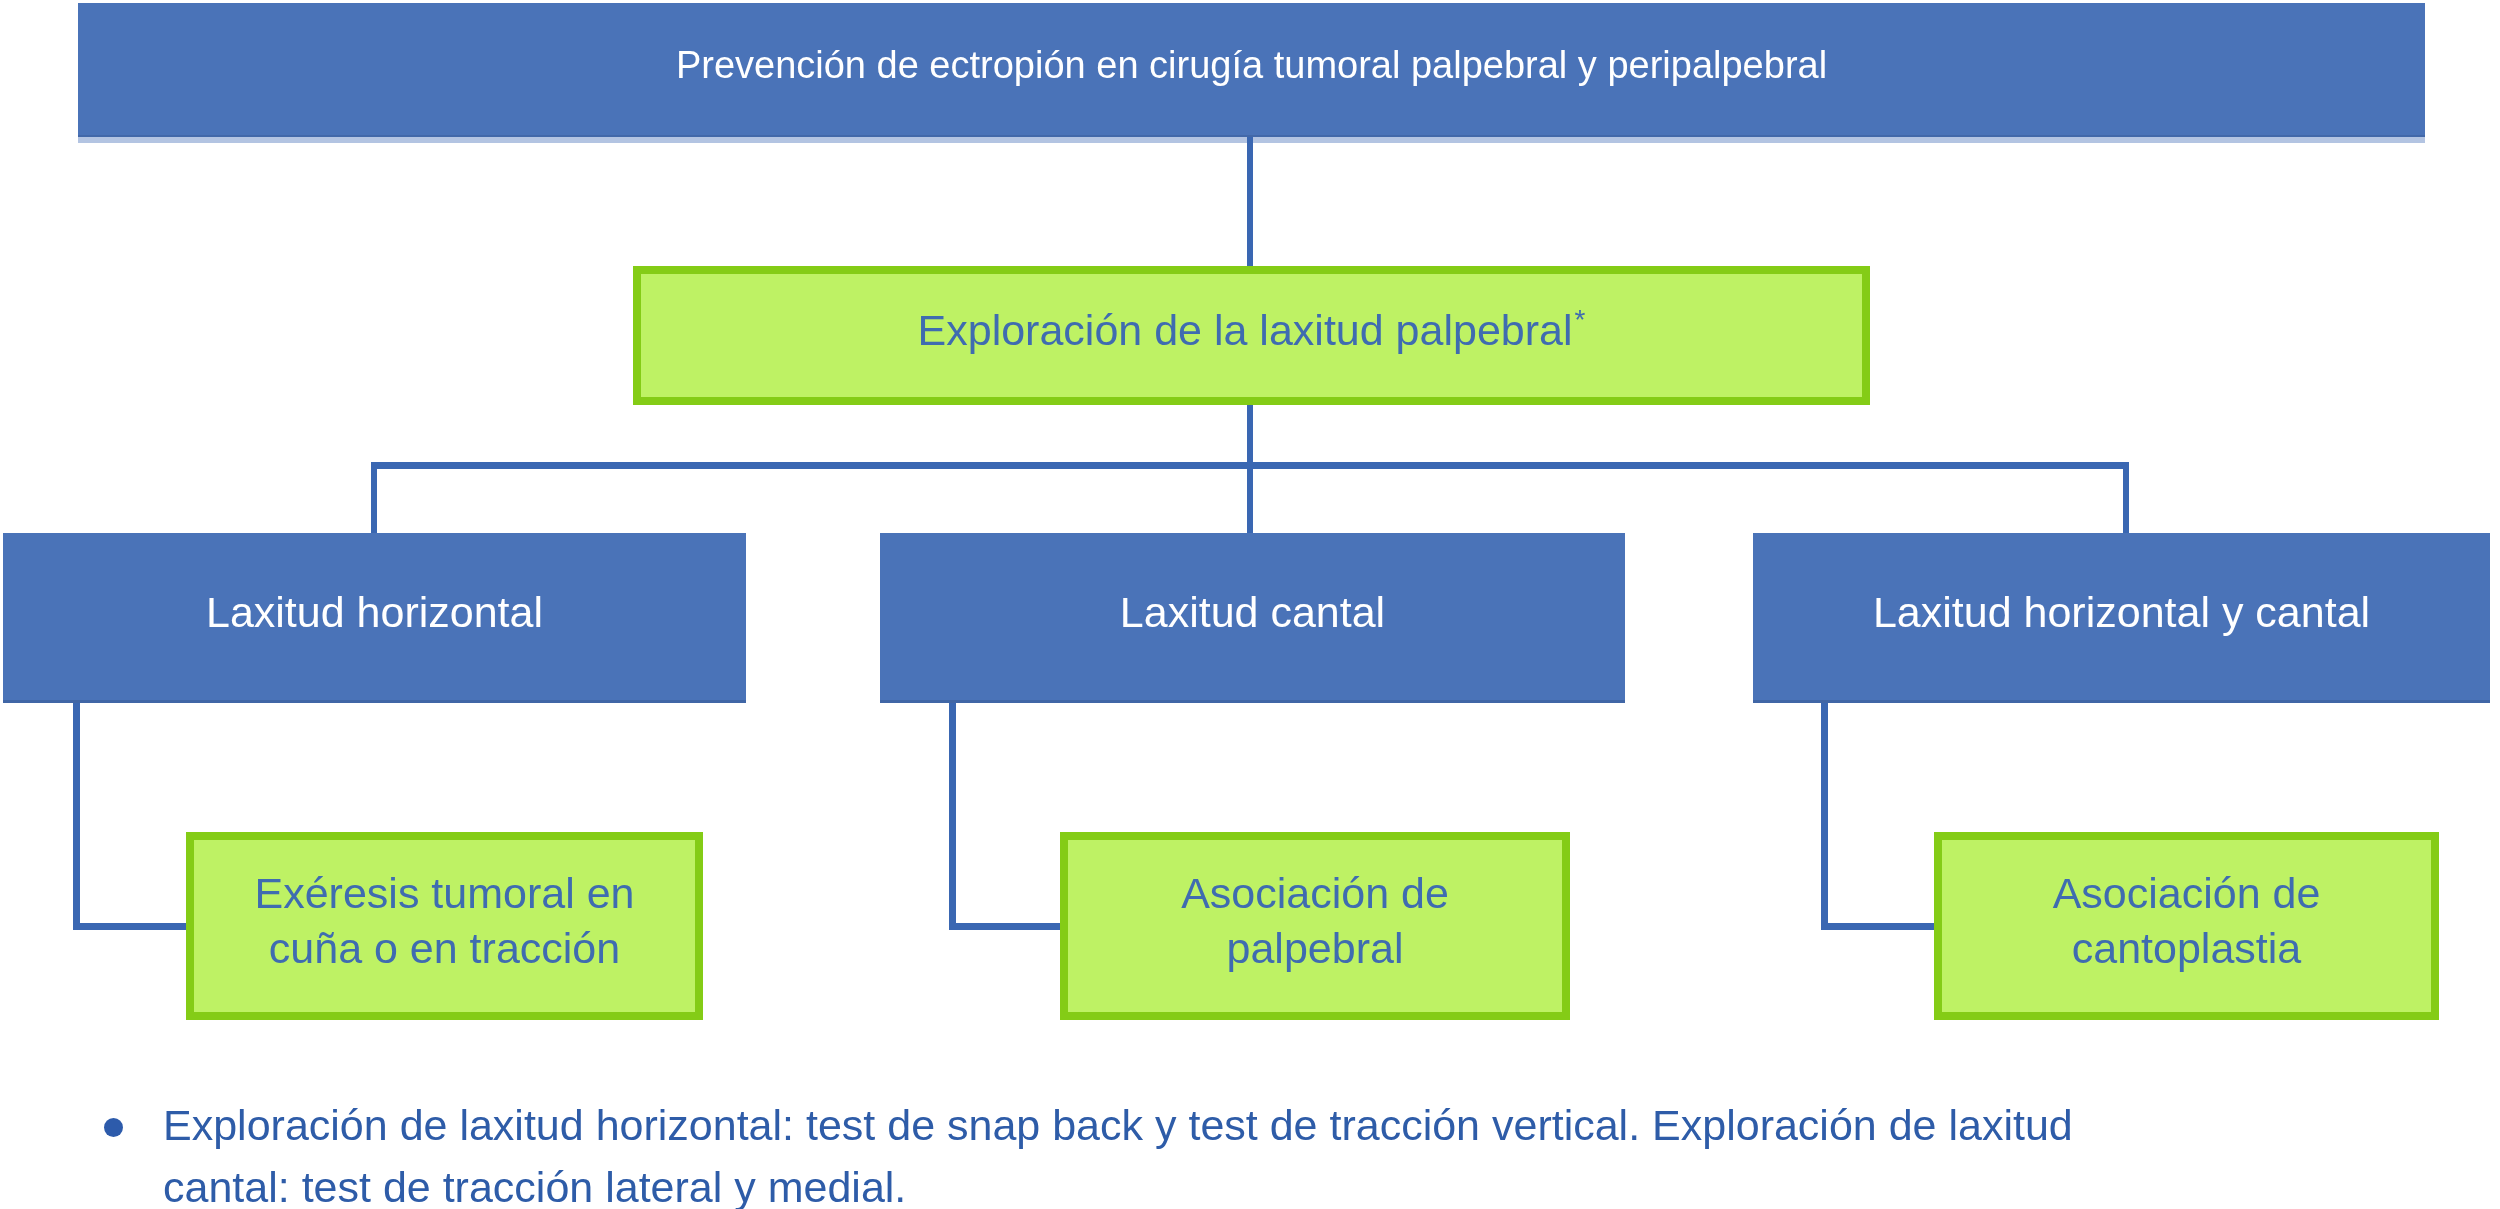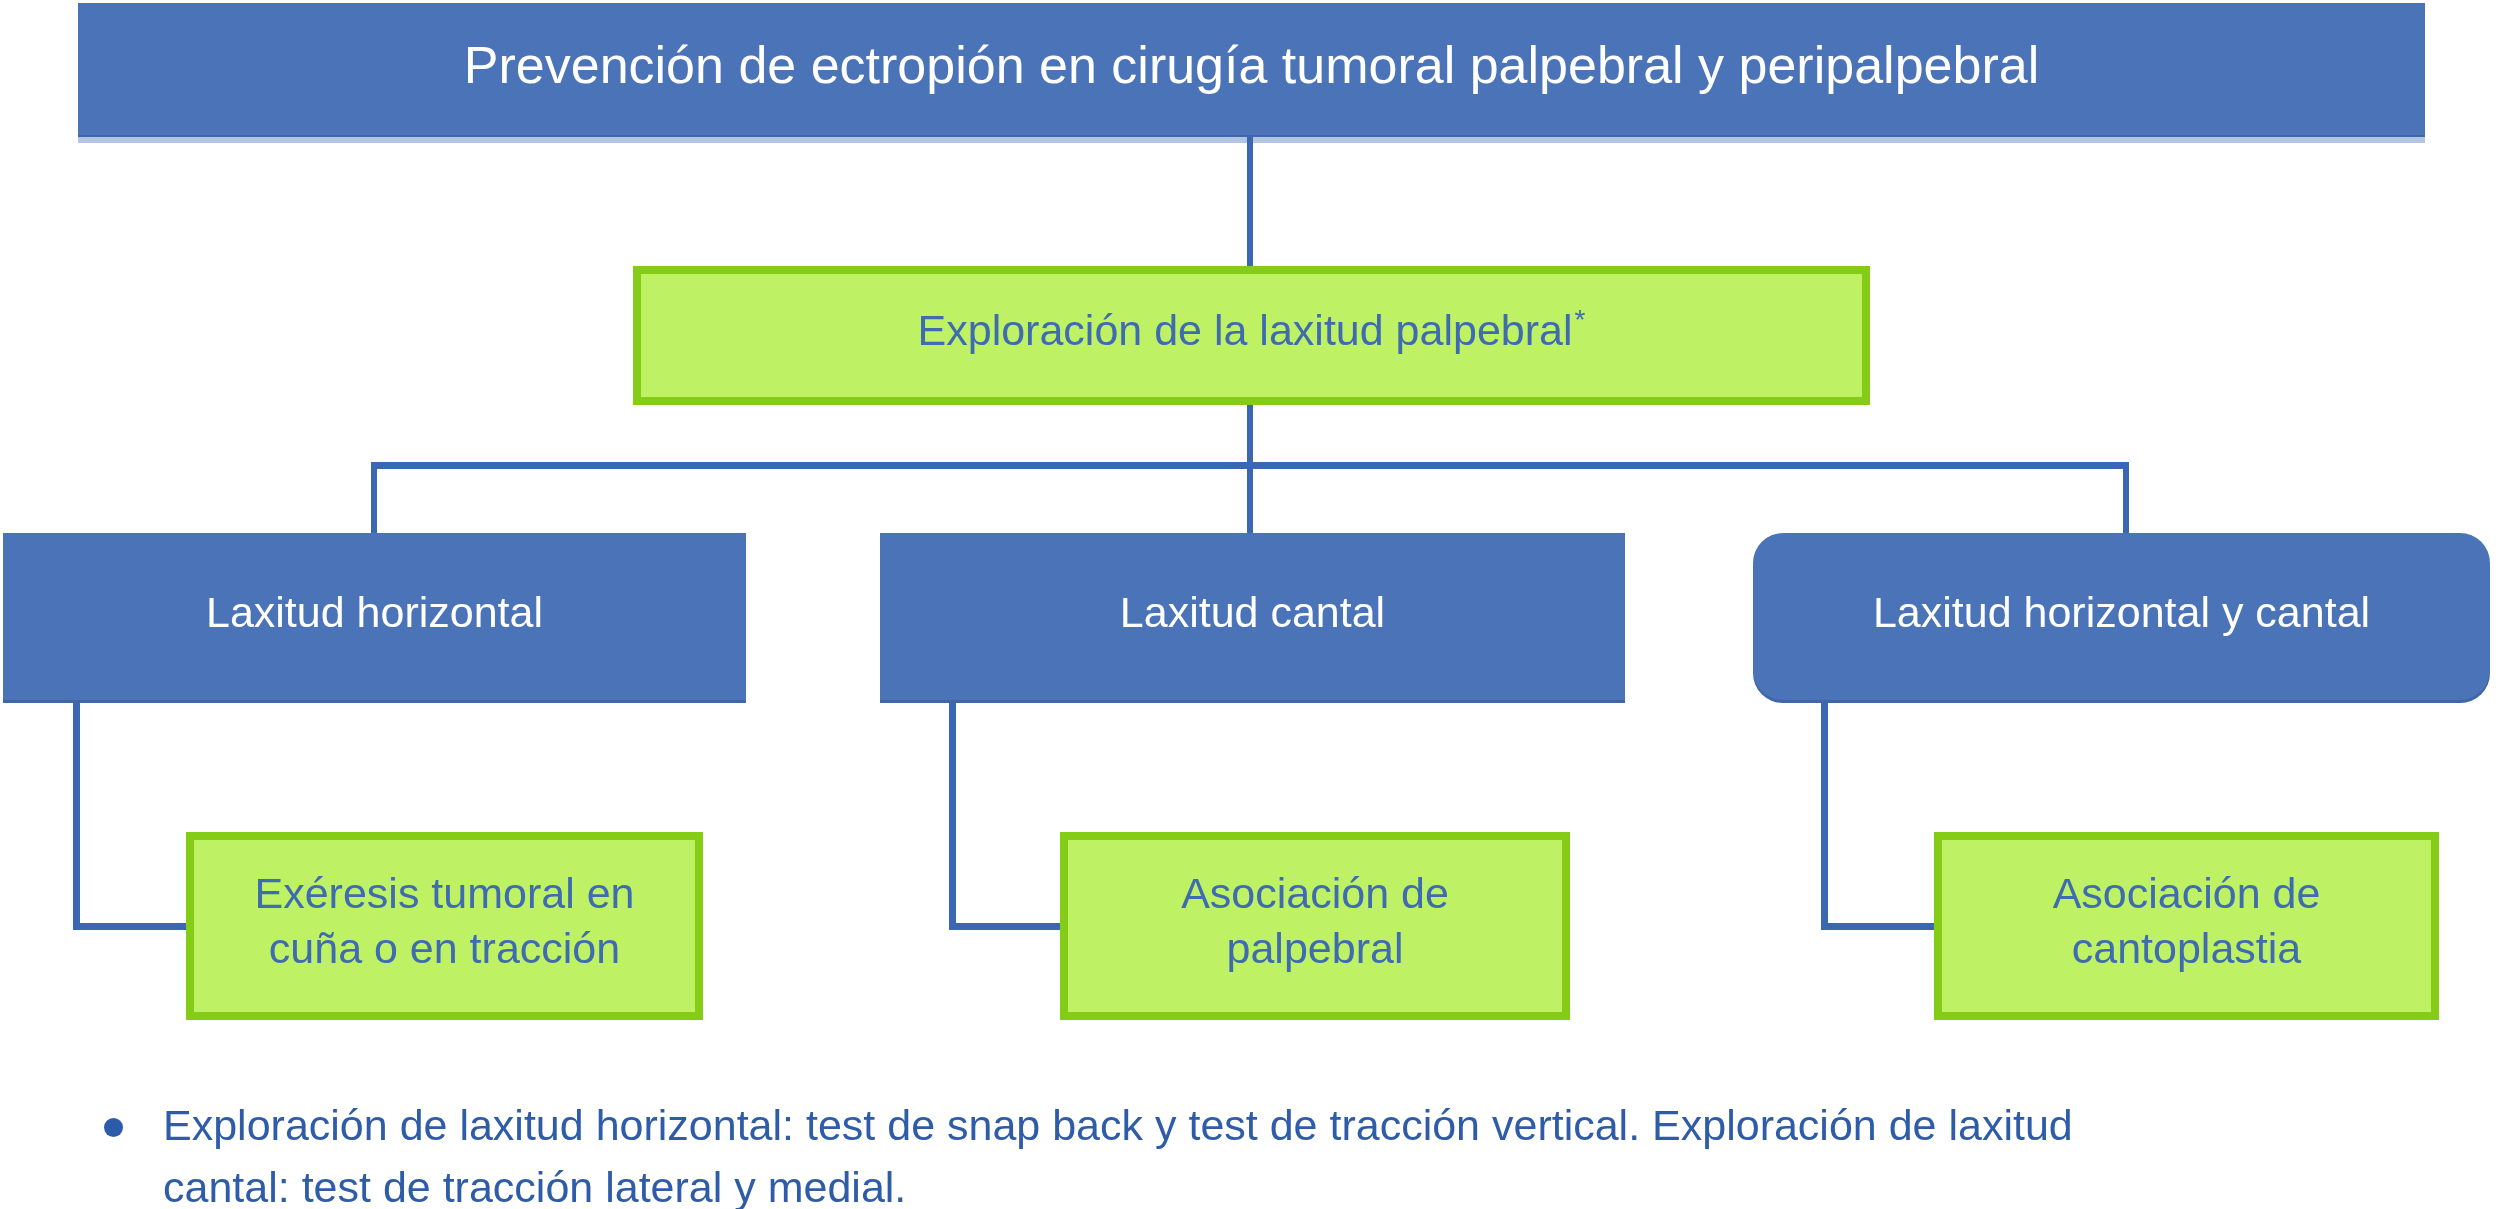--- a/index.html
+++ b/index.html
@@ -34,21 +34,21 @@
   .outlined {
     background: #bef264;
     border: 8px solid #84cc16;
     color: #3f6cb0;
   }
   .label {
     font-size: 43px;
     line-height: 1.28;
     padding-bottom: 10px;
   }
-  #root-box .label { font-size: 52px; }
+  #root-box .label { font-size: 38px; }
   .sup-mark {
     font-size: 28px;
     position: relative;
     top: -16px;
     margin-left: 2px;
   }
   .line {
     position: absolute;
     background: #3a67b2;
   }
@@ -99,21 +99,21 @@
   <div class="line" style="left:371px; top:462px; width:6px; height:72px;"></div>
   <div class="line" style="left:1247px; top:462px; width:6px; height:72px;"></div>
   <div class="line" style="left:2123px; top:462px; width:6px; height:72px;"></div>
 
   <div class="node filled" style="left:880px; top:533px; width:745px; height:170px;">
     <div class="label">Laxitud cantal</div>
   </div>
   <div class="node filled" style="left:3px; top:533px; width:743px; height:170px;">
     <div class="label">Laxitud horizontal</div>
   </div>
-  <div class="node filled" style="left:1753px; top:533px; width:737px; height:170px;border-radius:30px;">
+  <div class="node filled" style="left:1753px; top:533px; width:737px; height:170px;">
     <div class="label">Laxitud horizontal y cantal</div>
   </div>
 
   <div class="line" style="left:73px; top:703px; width:7px; height:227px;"></div>
   <div class="line" style="left:73px; top:923px; width:113px; height:7px;"></div>
 
   <div class="line" style="left:949px; top:703px; width:7px; height:227px;"></div>
   <div class="line" style="left:949px; top:923px; width:111px; height:7px;"></div>
 
   <div class="line" style="left:1821px; top:703px; width:7px; height:227px;"></div>

